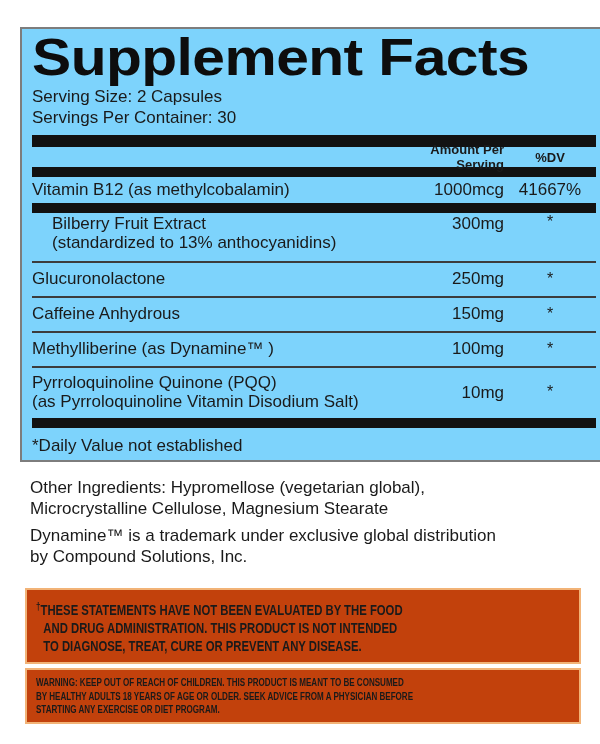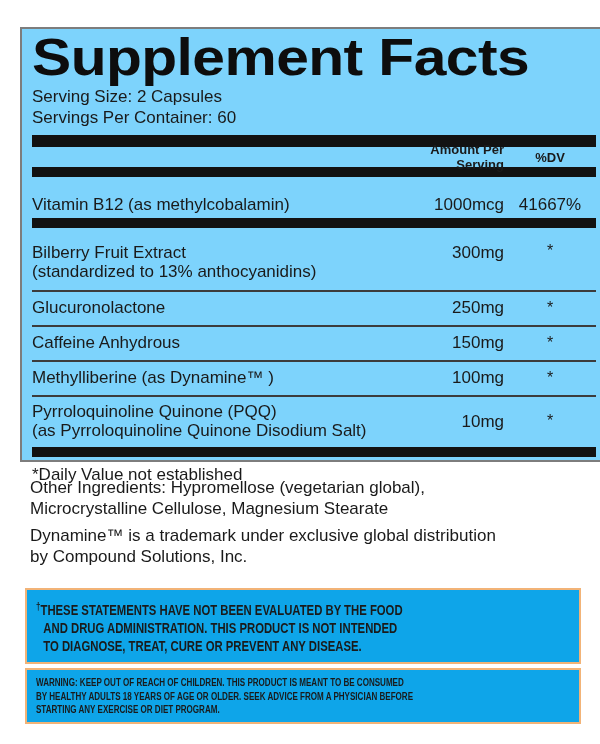--- a/index.html
+++ b/index.html
@@ -21,52 +21,52 @@
   }
   .serving{font-size:17px;line-height:21px;margin-top:4px;}
   .bar{background:#121212;}
   .bar-top{height:12px;margin-top:7px;}
   .bar-mid{height:10px;}
   .hdr-row{display:flex;align-items:center;height:20px;font-size:13px;font-weight:bold;}
   .col-name{flex:1;min-width:0;}
   .col-amount{width:120px;text-align:right;flex:none;}
   .col-dv{width:92px;text-align:center;flex:none;}
   .row{display:flex;align-items:flex-start;font-size:17px;line-height:19px;}
-  .row-b12{padding:18px 0 4px;}
+  .row-b12{padding:3px 0 4px;}
   .row-std{padding:6px 0 8px;}
   .row-std + .row-std{border-top:2px solid #3c3c3c;align-items:center;}
   .row-pqq{padding:5px 0 7px;}
-  .row-bil{padding:15px 0 9px;}
+  .row-bil{padding:1px 0 9px;margin-left:20px;}
   .dv-star{font-size:16px;line-height:16px;}
   .footnote{font-size:17px;line-height:19px;margin-top:8px;}
   .para{position:absolute;left:30px;font-size:17px;line-height:21px;}
   .para-other{top:477px;}
   .para-tm{top:525px;}
   .bold{font-weight:normal;}
   .accent-box{
     position:absolute;left:25px;width:556px;box-sizing:border-box;
-    border:2px solid #f2b377;background:#0ea5e9;
+    border:2px solid #f2b377;background:#c2410c;
   }
   .disclaimer-box{top:588px;padding:7px 8px 7px 9px;}
   .warning-box{top:668px;padding:6px 13px 5px 9px;}
   .condensed{transform-origin:left top;}
   .disclaimer-text{font-size:15.5px;font-weight:bold;line-height:18px;transform:scaleX(0.73);white-space:nowrap;}
   .disclaimer-text .cont{padding-left:10px;}
   .dagger{font-size:11px;vertical-align:5px;}
   .warning-text{font-size:11.5px;font-weight:bold;line-height:13.5px;transform:scaleX(0.70);white-space:nowrap;}
 </style>
 </head>
 <body>
 
 <div class="facts-box">
   <div class="facts-title">Supplement Facts</div>
 
   <div class="serving">
     <div>Serving Size: 2 Capsules</div>
-    <div>Servings Per Container: 60</div>
+    <div>Servings Per Container: 30</div>
   </div>
 
   <div class="bar bar-top"></div>
 
   <div class="hdr-row">
     <div class="col-name"></div>
     <div class="col-amount">Amount Per Serving</div>
     <div class="col-dv">%DV</div>
   </div>
 
@@ -103,21 +103,21 @@
 
   <div class="row row-std">
     <div class="col-name">Methylliberine (as Dynamine™ )</div>
     <div class="col-amount">100mg</div>
     <div class="col-dv dv-star">*</div>
   </div>
 
   <div class="row row-std row-pqq">
     <div class="col-name">
       <div>Pyrroloquinoline Quinone (PQQ)</div>
-      <div>(as Pyrroloquinoline Quinone Disodium Salt)</div>
+      <div>(as Pyrroloquinoline Vitamin Disodium Salt)</div>
     </div>
     <div class="col-amount">10mg</div>
     <div class="col-dv dv-star">*</div>
   </div>
 
   <div class="bar bar-mid"></div>
 
   <div class="footnote">*Daily Value not established</div>
 </div>
 

